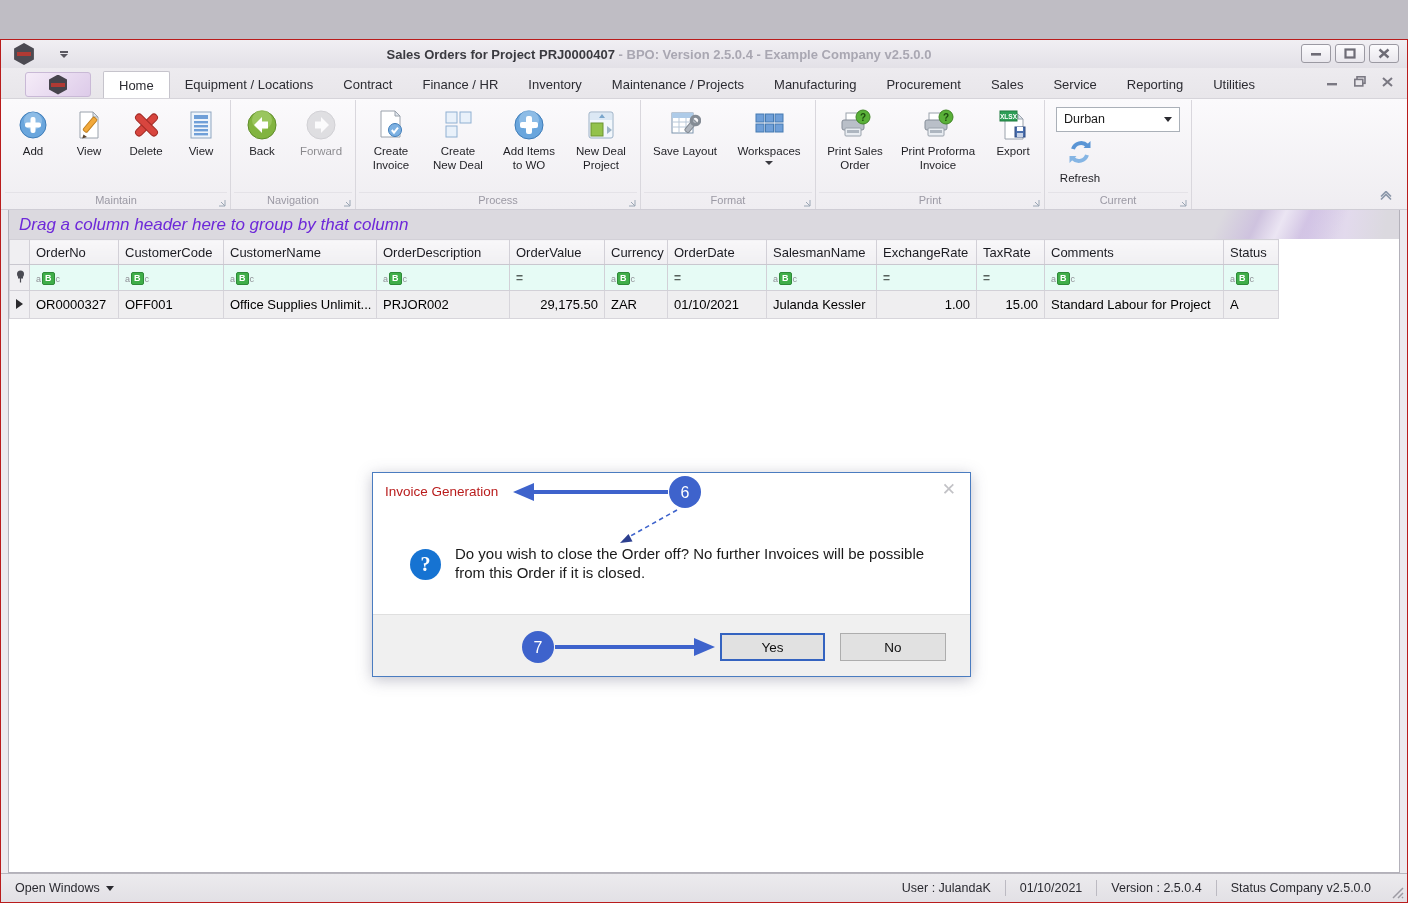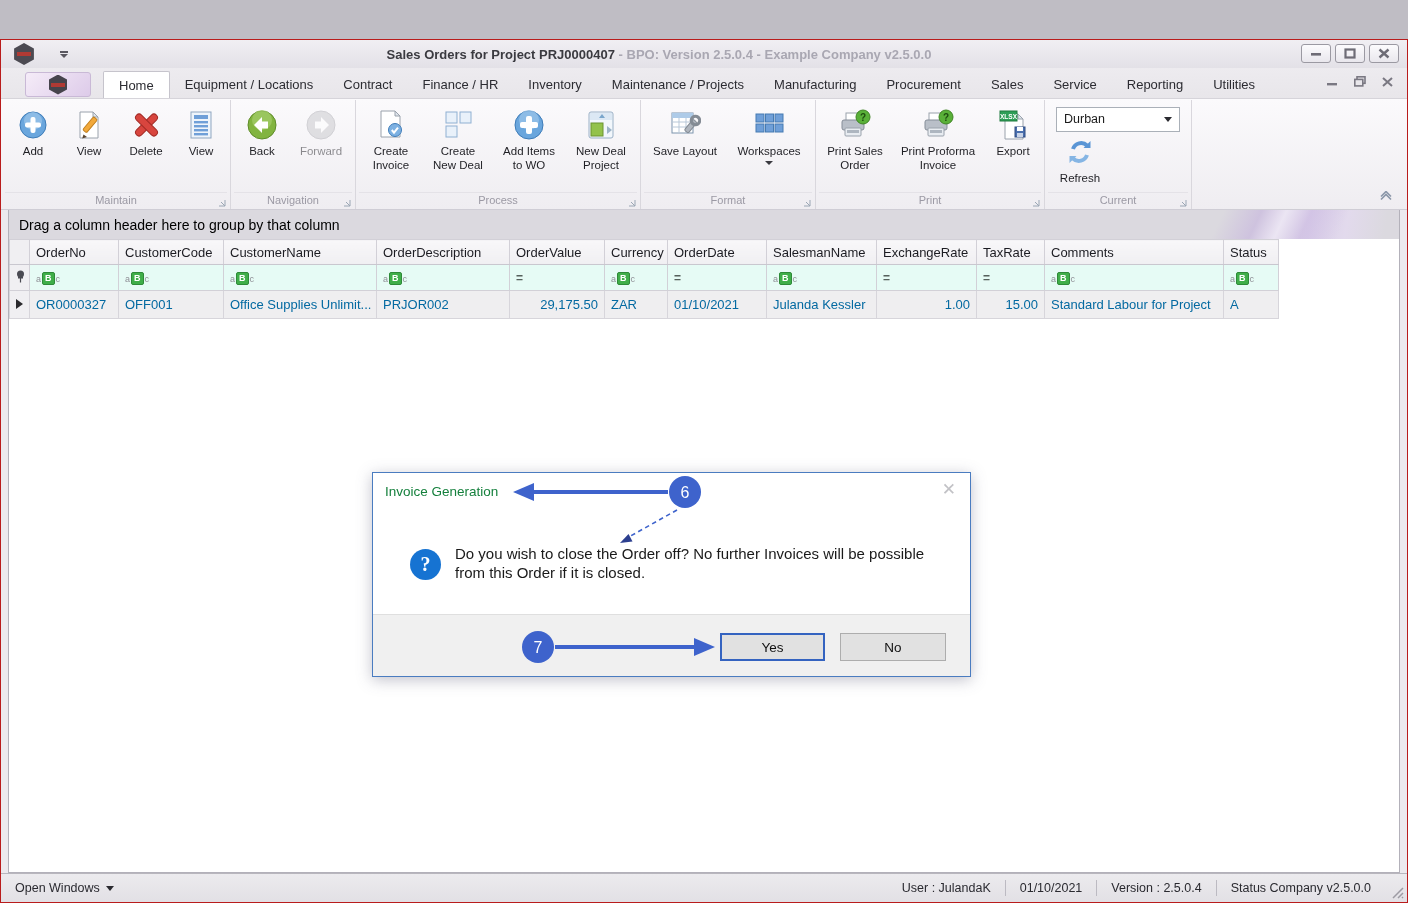--- a/index.html
+++ b/index.html
@@ -45,44 +45,44 @@
   .launcher { position:absolute; right:3px; bottom:2px; width:9px; height:9px; cursor:pointer; }
   .combo-wrap { display:flex; align-items:center; padding:0 8px; }
   .combo { width:124px; height:25px; background:#fff; border:1px solid #aab0b8; display:flex; align-items:center; justify-content:space-between; padding:0 7px; font-size:12.5px; color:#1a1a1a; cursor:pointer; }
   .combo .tri { width:0; height:0; border-left:4px solid transparent; border-right:4px solid transparent; border-top:5px solid #2a2a30; }
   .rfiller { flex:1; border-right:none; }
   .collapse-chevron { position:absolute; right:14px; bottom:8px; cursor:pointer; }
 
   
   .content { flex:1; margin:0 7px; background:#fff; border:1px solid #b3b1ba; border-top:none; position:relative; overflow:hidden; }
   .group-panel { height:29px; background:#dbd9df; position:relative; display:flex; align-items:center; padding-left:10px; overflow:hidden; }
-  .group-panel .gp-text { font-size:14px; color:#000000; }
+  .group-panel .gp-text { font-size:17px; color:#6d28d9;font-style:italic; }
   .swirl { position:absolute; right:0; top:0; width:300px; height:100%;
     background:
       linear-gradient(115deg, rgba(219,217,223,0) 40%, rgba(196,176,222,.55) 52%, rgba(237,231,245,.9) 60%, rgba(205,186,228,.5) 68%, rgba(219,217,223,0) 80%),
       linear-gradient(100deg, rgba(219,217,223,0) 55%, rgba(214,198,236,.6) 70%, rgba(228,218,240,.8) 82%, rgba(219,217,223,0) 95%); }
 
   table.grid { border-collapse:collapse; table-layout:fixed; width:1269px; font-size:13px; }
   table.grid td { overflow:hidden; white-space:nowrap; }
   .hdr td { height:25px; background:linear-gradient(#f8f7f9,#f0eff2); border:1px solid #d2d0d7; border-bottom:1px solid #c9c7cf; color:#1c1c22; padding:0 6px; }
   .hdr td.ind { background:#f0eff2; }
   .flt td { height:26px; background:#e6fbf5; border:1px solid #d2d0d7; padding:0 6px; }
   .flt td.ind { background:#f0eff2; text-align:center; }
-  .row td { height:28px; background:#efeef0; border:1px solid #d7d5db; color:#0369a1; padding:0 6px; }
+  .row td { height:28px; background:#efeef0; border:1px solid #d7d5db; color:#000000; padding:0 6px; }
   .row td.ind { background:#f0eff2; text-align:center; }
   td.num { text-align:right; }
   .abc { display:inline-flex; align-items:center; gap:1px; }
   .abc .la, .abc .lc { font-size:9px; color:#8f8f96; }
   .abc .lb { font-size:9px; font-weight:bold; color:#fff; background:#3fae49; border:1px solid #2e8a38; border-radius:2px; padding:0 2px; line-height:11px; }
   .eqf { font-size:12px; color:#56605c; font-weight:bold; }
   .row-arrow { width:0; height:0; border-top:5px solid transparent; border-bottom:5px solid transparent; border-left:7px solid #2a2a2e; display:inline-block; }
 
   
   .dialog { position:absolute; left:371px; top:432px; width:599px; height:205px; background:#fff; border:1px solid #4a7cc0; box-shadow:0 3px 14px rgba(80,80,110,.35); z-index:30; }
-  .dlg-title { position:absolute; left:12px; top:11px; font-size:13.5px; color:#15803d; }
+  .dlg-title { position:absolute; left:12px; top:11px; font-size:13.5px; color:#b91c1c; }
   .dlg-close { position:absolute; right:14px; top:8px; font-size:17px; color:#c2c2c6; cursor:pointer; line-height:1; }
   .dlg-qicon { position:absolute; left:37px; top:76px; width:31px; height:31px; border-radius:50%; background:#1673d2; color:#fff; font-size:20px; font-weight:bold; display:flex; align-items:center; justify-content:center; font-family:"Liberation Serif", serif; }
   .dlg-msg { position:absolute; left:82px; top:71px; width:478px; font-size:15px; line-height:19px; color:#1a1a1a; }
   .dlg-footer { position:absolute; left:0; right:0; bottom:0; height:62px; background:#f0f0f0; border-top:1px solid #dfdfdf; }
   .dlg-btn { position:absolute; top:18px; width:105px; height:28px; background:#e1e1e1; border:1px solid #adadad; font-size:13.5px; color:#111; display:flex; align-items:center; justify-content:center; cursor:pointer; font-family:"Liberation Sans", sans-serif; }
   .dlg-btn.yes { left:347px; border:2px solid #3463c0; }
   .dlg-btn.no { left:467px; width:106px; }
 
   
   .statusbar { height:29px; background:linear-gradient(#ecebee,#e2e0e5); border-top:1px solid #b8b6bd; display:flex; align-items:center; font-size:12.5px; color:#2a2a30; flex:0 0 auto; position:relative; }

